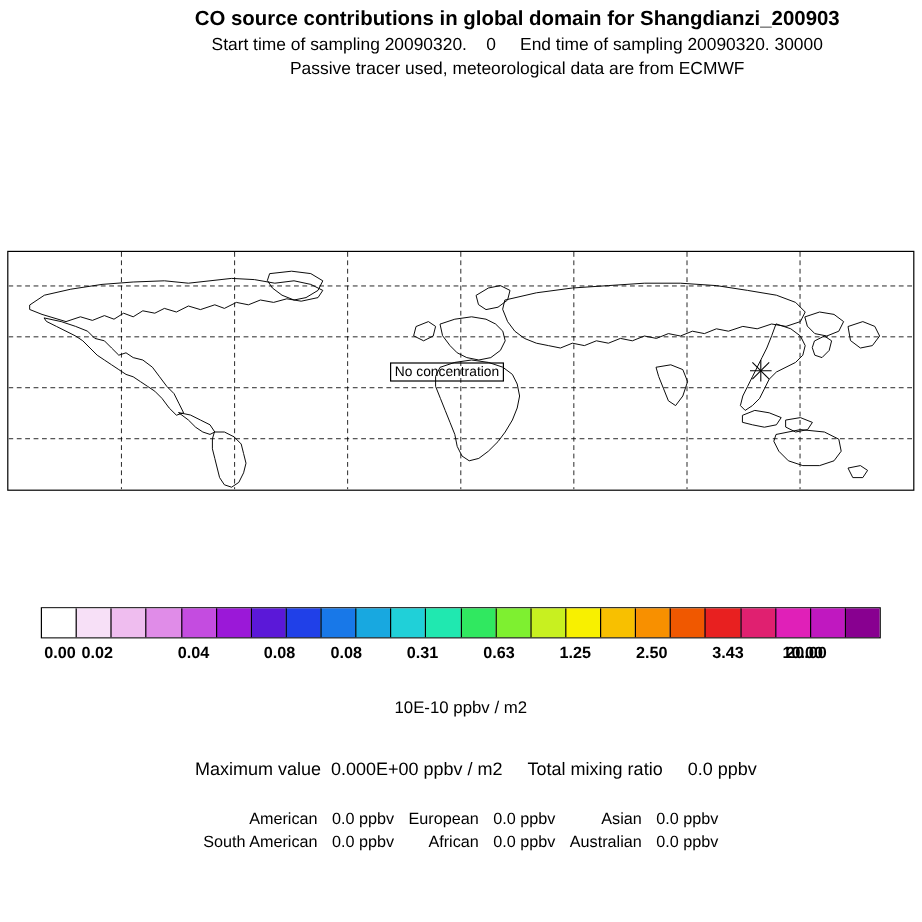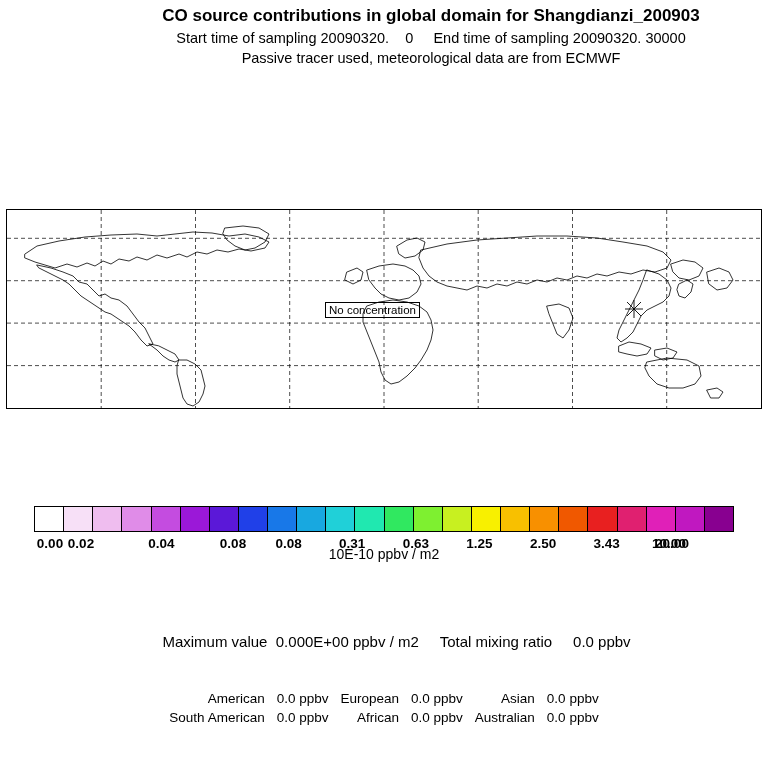--- a/index.html
+++ b/index.html
@@ -103,40 +103,40 @@
   .cbar-labels span {
     position: absolute;
     font-size: 13.5px;
     font-weight: bold;
     transform: translateX(-50%);
     white-space: nowrap;
   }
   .cbar-unit {
     position: absolute;
     left: 0;
-    top: 546px;
+    top: 581px;
     width: 768px;
     text-align: center;
     font-size: 14px;
   }
 
   
   .stats {
     position: absolute;
     left: 0;
     top: 616px;
     width: 768px;
   }
   .stats-row1 {
     text-align: center;
     font-size: 15px;
     white-space: pre;
   }
   .stats-grid {
-    margin-top: 22px;
+    margin-top: 6px;
     width: 768px;
   }
   .stats-grid table {
     border-collapse: collapse;
     margin: 0 auto;
     font-size: 13.5px;
   }
   .stats-grid td {
     padding: 2px 6px;
     white-space: nowrap;

